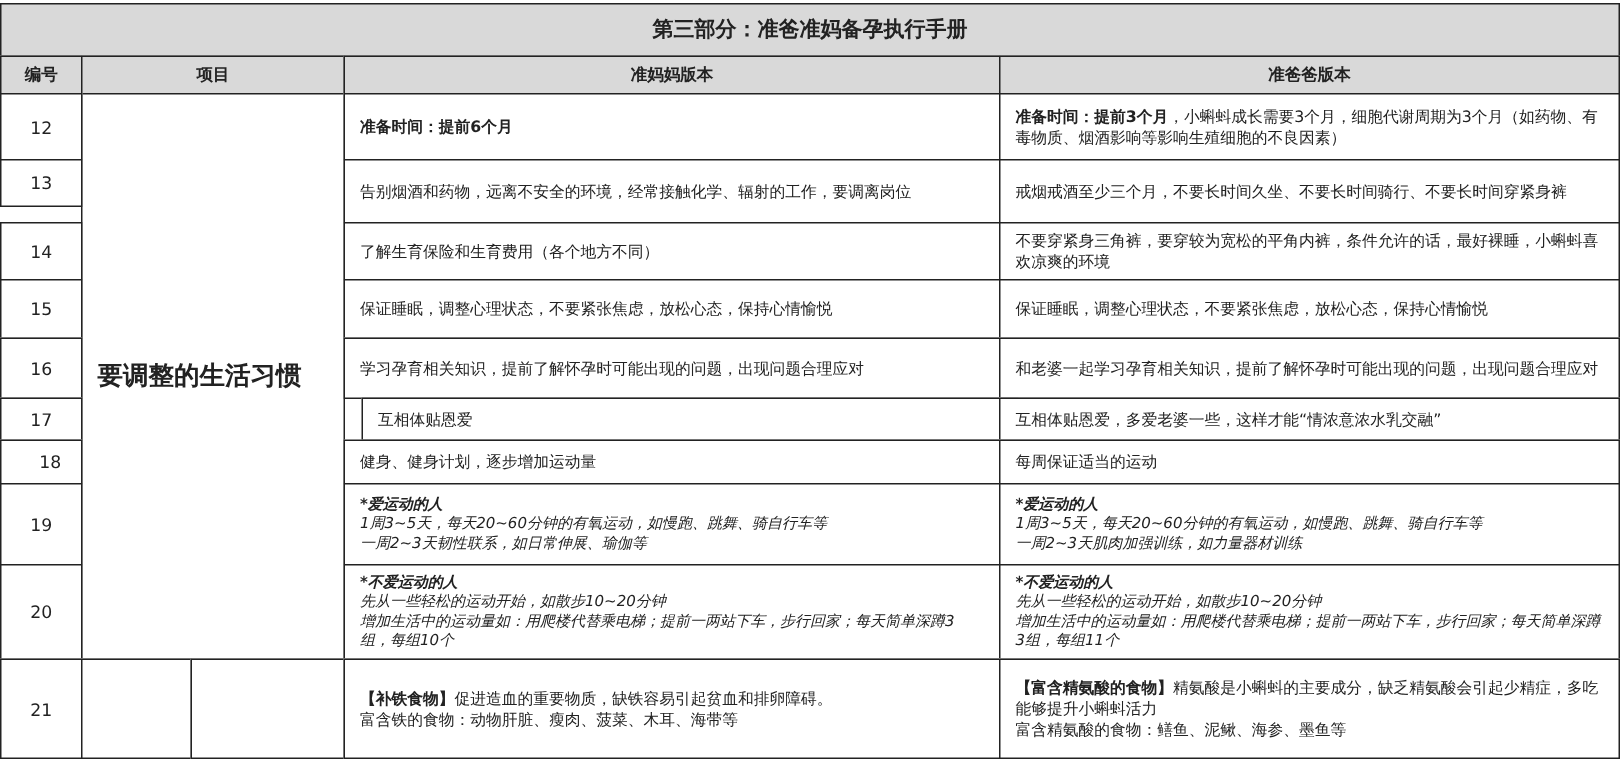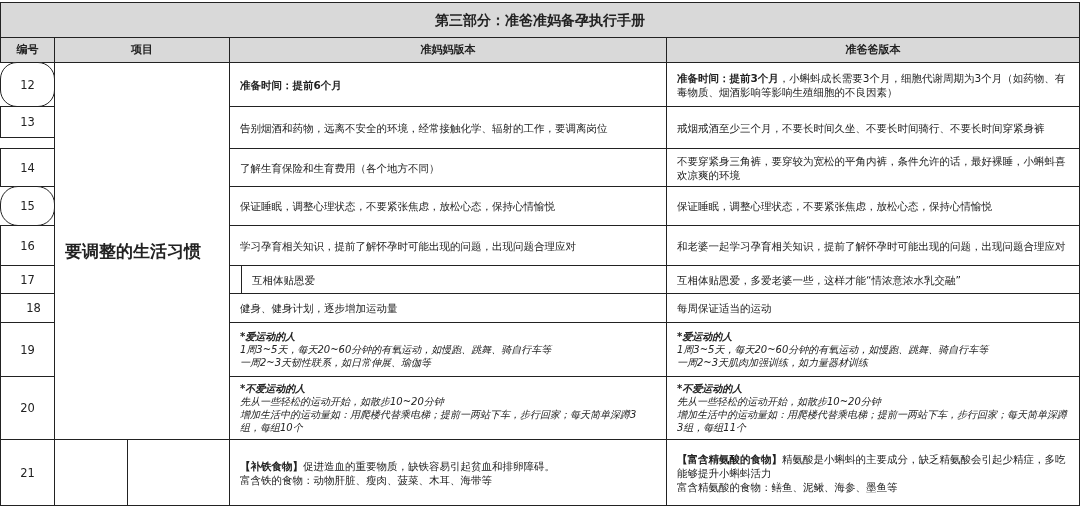--- a/index.html
+++ b/index.html
@@ -38,21 +38,21 @@
     <span>准妈妈版本</span>
   </div>
   <div class="cell gray center hdr" style="left:666px;top:37px;width:414px;height:26px;">
     <span>准爸爸版本</span>
   </div>
 
   <div class="cell cat" style="left:54px;top:62px;width:176px;height:378px;">
     <span>要调整的生活习惯</span>
   </div>
 
-  <div class="cell center num" style="left:0;top:62px;width:55px;height:45px;border-radius:17px;">
+  <div class="cell center num" style="left:0;top:62px;width:55px;height:45px;">
       <span>12</span>
     </div>
   <div class="cell txt" style="left:229px;top:62px;width:438px;height:45px;">
     <span class="bold">准备时间：提前6个月</span>
   </div>
   <div class="cell txt" style="left:666px;top:62px;width:414px;height:45px;">
     <span class="block"><span class="bold">准备时间：提前3个月</span><span>，小蝌蚪成长需要3个月，细胞代谢周期为3个月（如药物、有毒物质、烟酒影响等影响生殖细胞的不良因素）</span></span>
   </div>
 
   <div class="cell center num" style="left:0;top:106px;width:55px;height:32px;">
@@ -68,21 +68,21 @@
   <div class="cell center num" style="left:0;top:148px;width:55px;height:39px;">
       <span>14</span>
     </div>
   <div class="cell txt" style="left:229px;top:148px;width:438px;height:39px;">
       <span>了解生育保险和生育费用（各个地方不同）</span>
     </div>
   <div class="cell txt" style="left:666px;top:148px;width:414px;height:39px;">
       <span>不要穿紧身三角裤，要穿较为宽松的平角内裤，条件允许的话，最好裸睡，小蝌蚪喜欢凉爽的环境</span>
     </div>
 
-  <div class="cell center num" style="left:0;top:186px;width:55px;height:40px;border-radius:18px;">
+  <div class="cell center num" style="left:0;top:186px;width:55px;height:40px;">
       <span>15</span>
     </div>
   <div class="cell txt" style="left:229px;top:186px;width:438px;height:40px;">
       <span>保证睡眠，调整心理状态，不要紧张焦虑，放松心态，保持心情愉悦</span>
     </div>
   <div class="cell txt" style="left:666px;top:186px;width:414px;height:40px;">
       <span>保证睡眠，调整心理状态，不要紧张焦虑，放松心态，保持心情愉悦</span>
     </div>
 
   <div class="cell center num" style="left:0;top:225px;width:55px;height:41px;">

